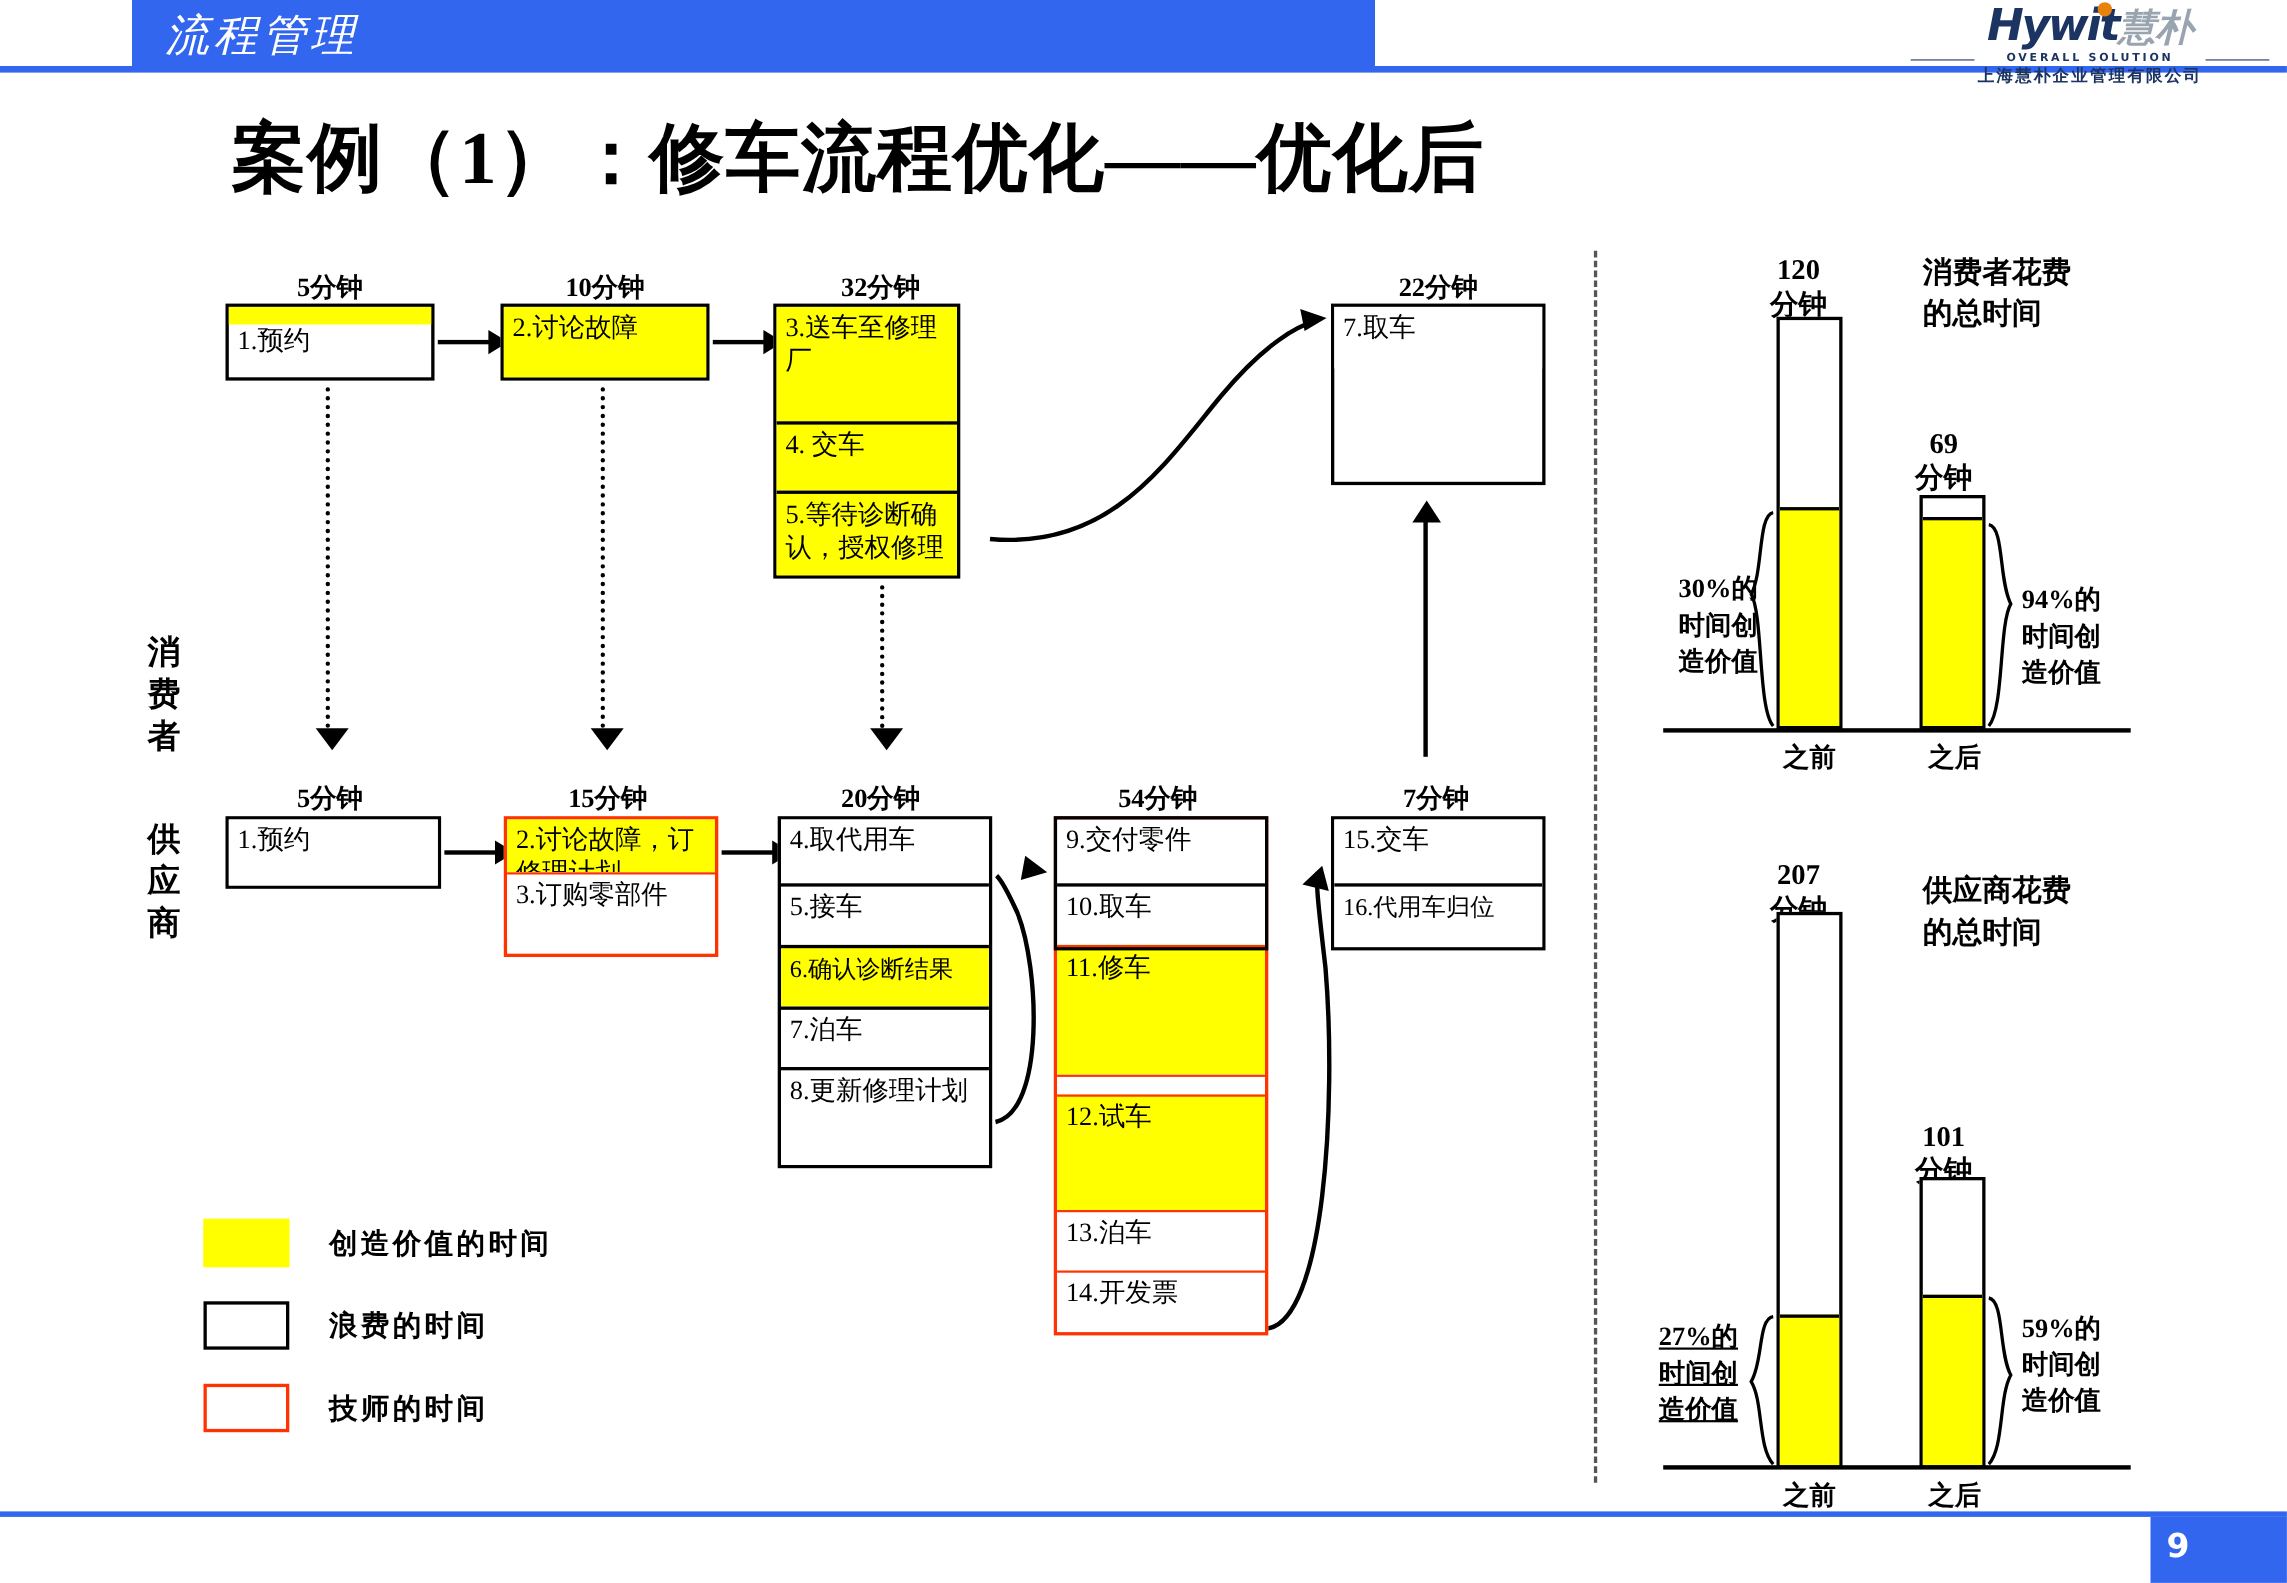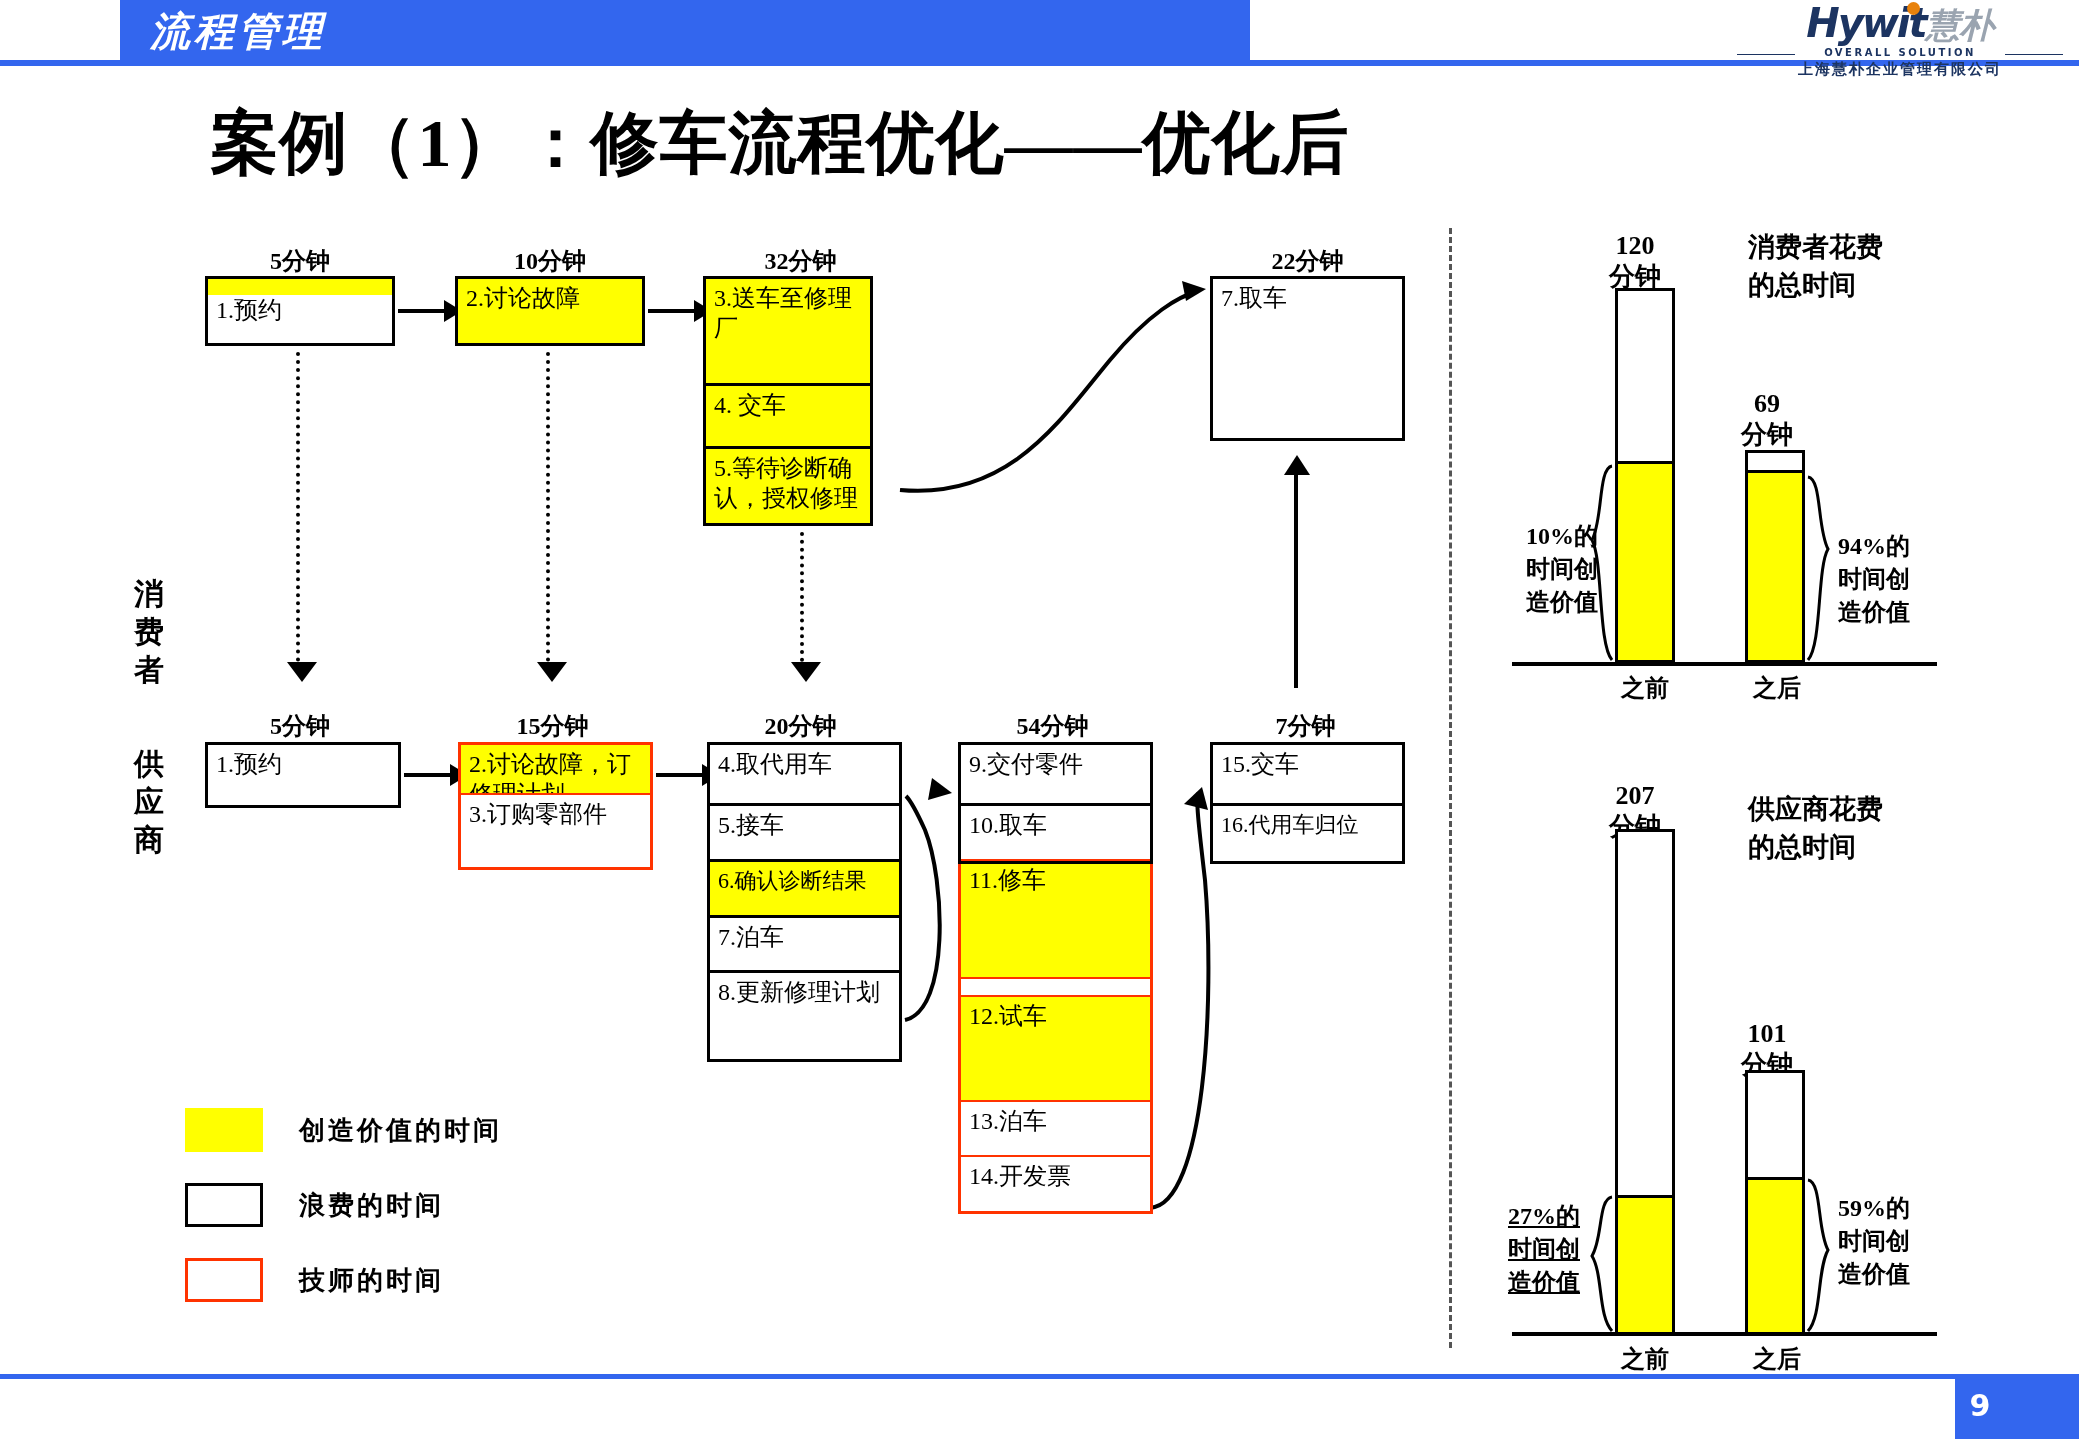--- a/index.html
+++ b/index.html
@@ -27,21 +27,21 @@
     position: absolute;
     left: 0; top: 0;
     width: 120px; height: 60px;
     background: #ffffff;
   }
   .hdr-title {
     position: absolute;
     left: 150px; top: 4px;
     font-family: "Liberation Serif", "DejaVu Serif", serif;
     font-style: italic;
-    font-weight: bold;
+    font-weight: normal;
     font-size: 40px;
     letter-spacing: 4px;
     color: #ffffff;
     text-align: right;
   }
   .hdr-rule {
     position: absolute;
     left: 0; top: 60px;
     width: 2079px; height: 6px;
     background: #3366ee;
@@ -445,21 +445,21 @@
 
   <div class="barval" style="left:1712px;top:388px;width:110px;">69
 分钟</div>
   <div class="bar" style="left:1745px;top:450px;width:60px;height:213px;">
     <div class="bar-fill" style="height:190px;"></div>
   </div>
   <div class="barcat" style="left:1712px;top:672px;width:130px;">之后</div>
 
   <div class="baseline" style="left:1512px;top:662px;width:425px;"></div>
 
-  <div class="pctlbl" style="left:1508px;top:520px;width:90px;text-align:right;">10%的
+  <div class="pctlbl" style="left:1508px;top:520px;width:90px;text-align:right;">30%的
 时间创
 造价值</div>
   <div class="pctlbl" style="left:1838px;top:530px;width:100px;">94%的
 时间创
 造价值</div>
 
   <svg class="overlay">
     <path d="M 1612 466 C 1598 468, 1603 520, 1592 540 C 1603 560, 1598 644, 1612 660" fill="none" stroke="#000" stroke-width="3"></path>
     <path d="M 1808 477 C 1822 479, 1817 528, 1828 549 C 1817 568, 1822 644, 1808 660" fill="none" stroke="#000" stroke-width="3"></path>
   </svg>

